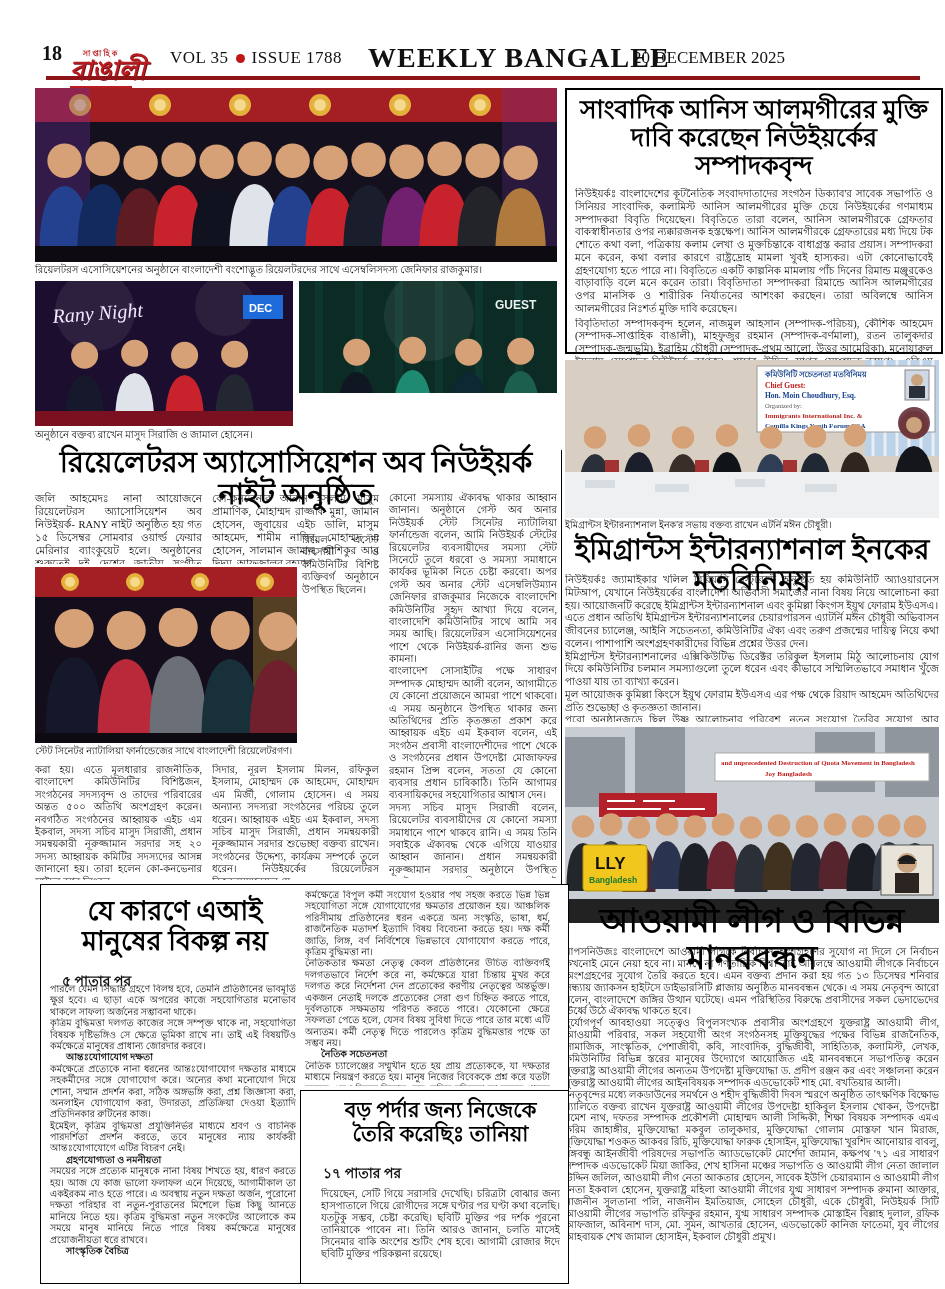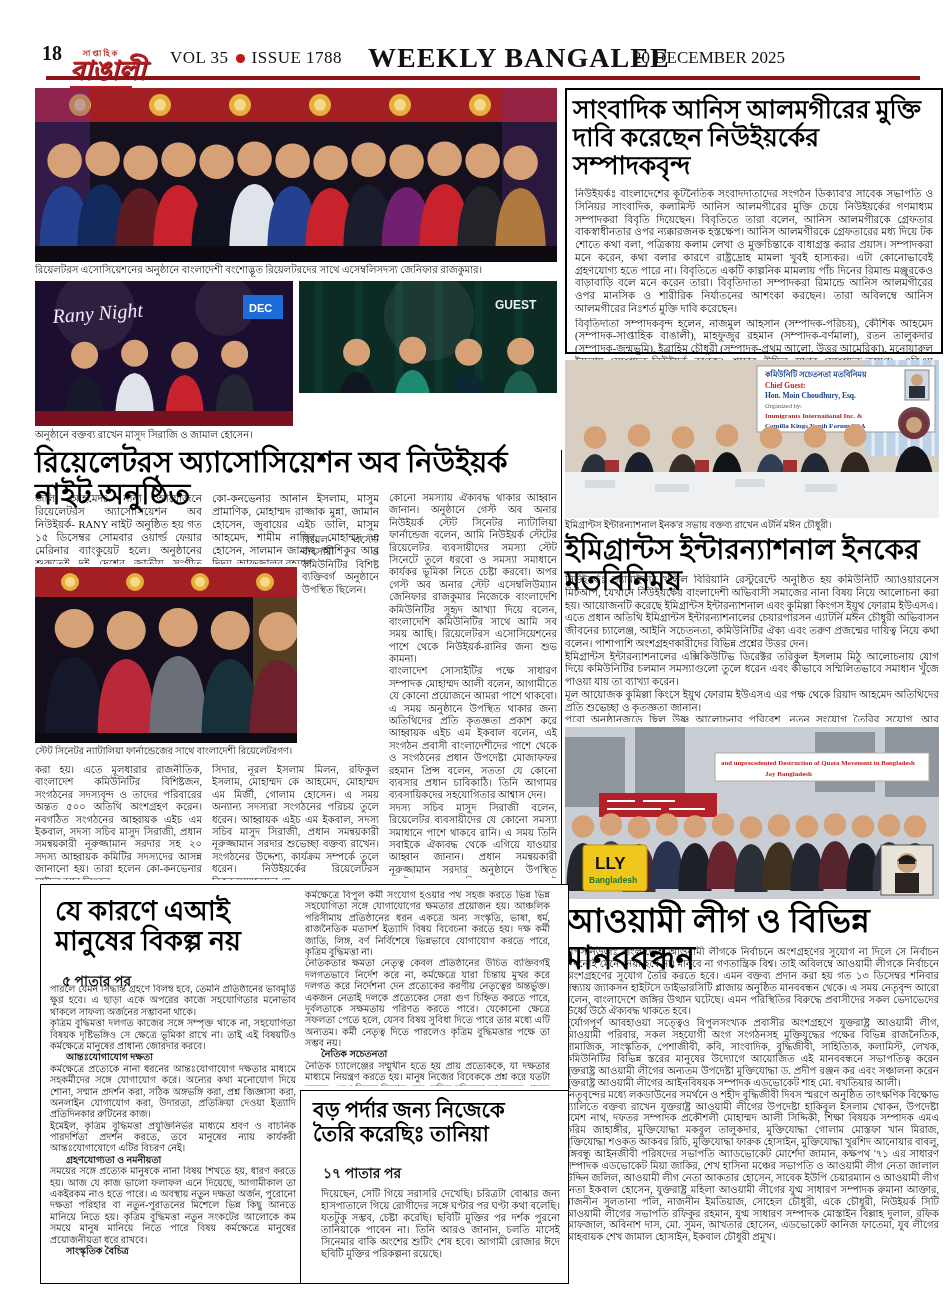--- a/index.html
+++ b/index.html
@@ -18,21 +18,21 @@
   .logo .l2{font-size:26px;display:block;font-style:italic;text-shadow:1px 1px 0 #7a0f12;}
   .logo .bar{display:block;height:3px;background:#b91d22;margin-top:2px;}
   
   .photo{overflow:hidden;background:#222;}
   .photo svg{display:block;}
   
   .cap{font-size:10px;line-height:1.25;}
   .bt{font-size:10.5px;line-height:1.24;text-align:justify;white-space:pre-line;overflow:hidden;}
   .bt-sm{font-size:10px;line-height:1.2;}
   .bt-xs{font-size:9.5px;line-height:1.2;}
-  .hl{font-weight:700;color:#000;line-height:1.12;white-space:pre-line;}
+  .hl{font-weight:700;color:#000;text-align:center;line-height:1.12;white-space:pre-line;}
   .subhead{font-weight:700;}
   .boxed{border:2px solid #000;background:#fff;}
   .boxed-thin{border:1px solid #000;background:#fff;padding-left:12px;}
   .cont-note{font-weight:700;font-size:14px;}
   .vrule{width:1px;background:#000;}
 </style>
 </head>
 <body>
 
 <div class="page">
@@ -237,21 +237,21 @@
   </div>
   <div class="abs cap" style="left:565px;top:520px;width:374px;font-size:9.5px">ইমিগ্রান্টস ইন্টারন্যাশনাল ইনক'র সভায় বক্তব্য রাখেন এটর্নি মঈন চৌধুরী।</div>
 
   <div class="abs hl" style="left:565px;top:534px;width:374px;font-size:28px">ইমিগ্রান্টস ইন্টারন্যাশনাল ইনকের মতবিনিময়</div>
   <div class="abs bt" style="left:565px;top:574px;width:374px;height:148px;font-size:10.3px">নিউইয়র্কঃ জ্যামাইকার খলিল বিরিয়ানি রেস্টুরেন্টে অনুষ্ঠিত হয় কমিউনিটি অ্যাওয়ারনেস মিটআপ, যেখানে নিউইয়র্কের বাংলাদেশী অভিবাসী সমাজের নানা বিষয় নিয়ে আলোচনা করা হয়। আয়োজনটি করেছে ইমিগ্রান্টস ইন্টারন্যাশনাল এবং কুমিল্লা কিংগস ইয়ুথ ফোরাম ইউএসএ।
 এতে প্রধান অতিথি ইমিগ্রান্টস ইন্টারন্যাশনালের চেয়ারপারসন এ্যাটর্নি মঈন চৌধুরী অভিবাসন জীবনের চ্যালেঞ্জ, আইনি সচেতনতা, কমিউনিটির ঐক্য এবং তরুণ প্রজন্মের দায়িত্ব নিয়ে কথা বলেন। পাশাপাশি অংশগ্রহণকারীদের বিভিন্ন প্রশ্নের উত্তর দেন।
 ইমিগ্রান্টস ইন্টারন্যাশনালের এক্সিকিউটিভ ডিরেক্টর তরিকুল ইসলাম মিঠু আলোচনায় যোগ দিয়ে কমিউনিটির চলমান সমস্যাগুলো তুলে ধরেন এবং কীভাবে সম্মিলিতভাবে সমাধান খুঁজে পাওয়া যায় তা ব্যাখ্যা করেন।
 মূল আয়োজক কুমিল্লা কিংসে ইয়ুথ ফোরাম ইউএসএ এর পক্ষ থেকে রিয়াদ আহমেদ অতিথিদের প্রতি শুভেচ্ছা ও কৃতজ্ঞতা জানান।
 পুরো অনুষ্ঠানজুড়ে ছিল উষ্ণ আলোচনার পরিবেশ, নতুন সংযোগ তৈরির সুযোগ, আর অভিবাসী সমাজকে আরও সুসংগঠিত করার অঙ্গীকার। সংবাদ বিজ্ঞপ্তির।</div>
 
-  <div class="abs photo" style="left:565px;top:727px;width:374px;height:172px">
+  <div class="abs photo" style="left:565px;top:727px;width:374px;height:196px">
     <svg width="374" height="172" viewBox="0 0 374 172">
       <rect width="374" height="172" fill="#c9ced4"></rect>
       <g fill="#8f969e">
           <rect x="0" y="10" width="60" height="70"></rect>
           <rect x="70" y="0" width="50" height="80"></rect>
           <rect x="250" y="5" width="60" height="60"></rect>
           <rect x="320" y="0" width="54" height="70"></rect>
         </g>
       <rect x="150" y="26" width="214" height="28" fill="#ffffff" stroke="#aaa"></rect>
       <text x="156" y="38" font-size="6.8" font-weight="bold" fill="#c02020">and unprecedented Destruction of  Quota Movement in Bangladesh</text>

